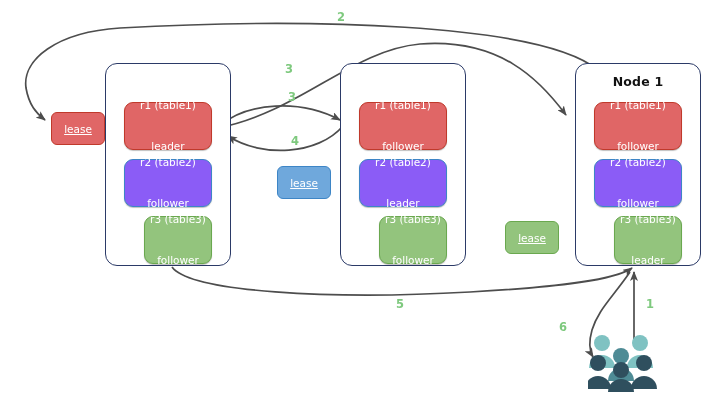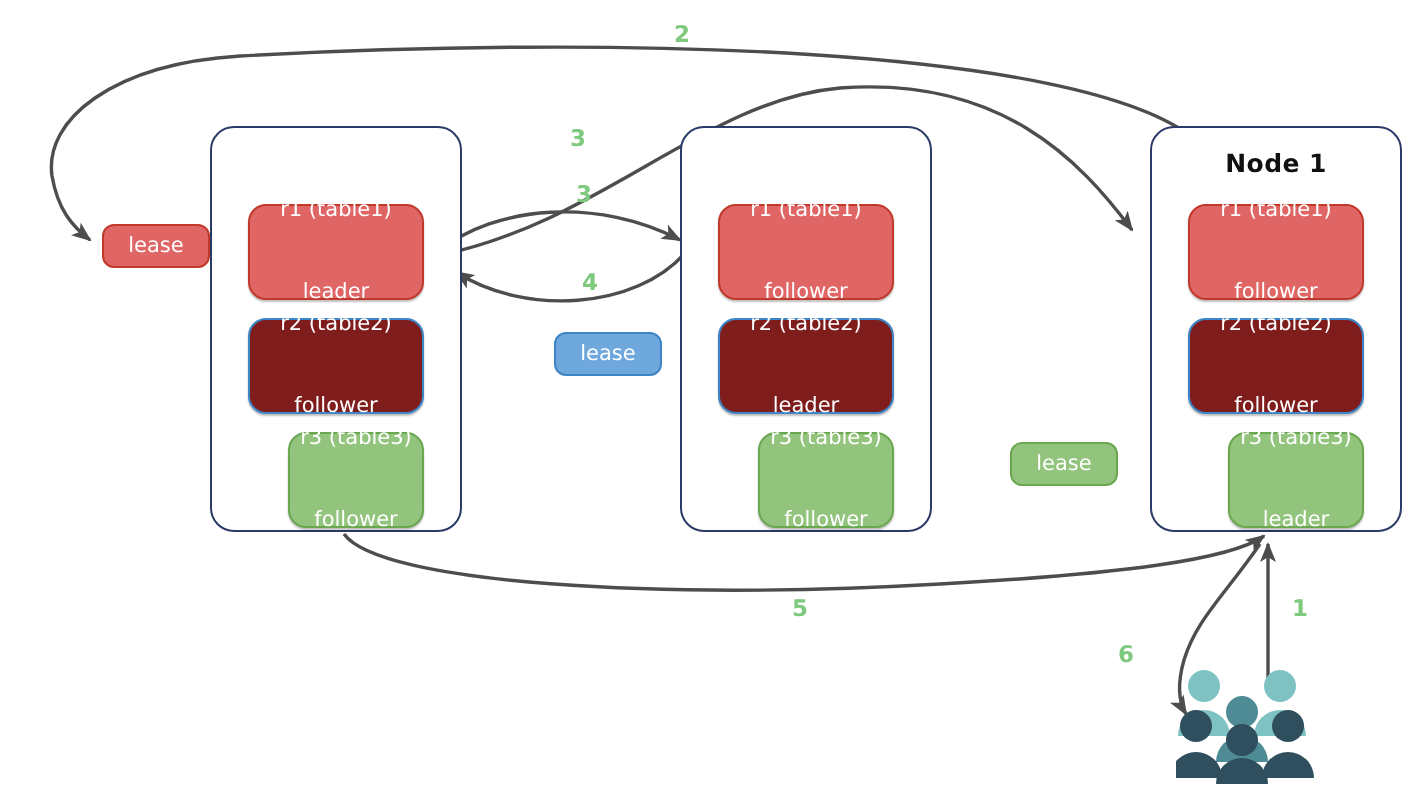--- a/index.html
+++ b/index.html
@@ -35,32 +35,33 @@
     box-sizing:border-box;
     display:flex;flex-direction:column;
     align-items:center;justify-content:center;
     color:#ffffff;font-size:10.5px;line-height:13px;
     text-align:center;
     box-shadow:0 1px 1px rgba(0,0,0,.25);
     gap:28px;
   }
   .replica span{display:block;}
   .r-red{background:#e06666;border:1.2px solid #c0392b;}
-  .r-blue{background:#7f1d1d;border:1.2px solid #3d85c6;}
+  .r-blue{background:#8b5cf6;border:1.2px solid #3d85c6;}
   .r-green{background:#93c47d;border:1.2px solid #6aa84f;margin-left:20px;}
 
   .lease{
     position:absolute;
     box-sizing:border-box;
     border-radius:6px;
     display:flex;align-items:center;justify-content:center;
     color:#ffffff;font-size:10.5px;
     z-index:3;
     padding:0 6px;
-    height:22px;
+    height:33px;
+    text-decoration:underline;
   }
   .lease.l-red{background:#e06666;border:1.3px solid #c0392b;}
   .lease.l-blue{background:#6fa8dc;border:1.3px solid #3d85c6;}
   .lease.l-green{background:#93c47d;border:1.3px solid #6aa84f;}
 
   .edge-label{
     position:absolute;
     color:#7ec97e;
     font-size:11.5px;font-weight:bold;
     z-index:4;

